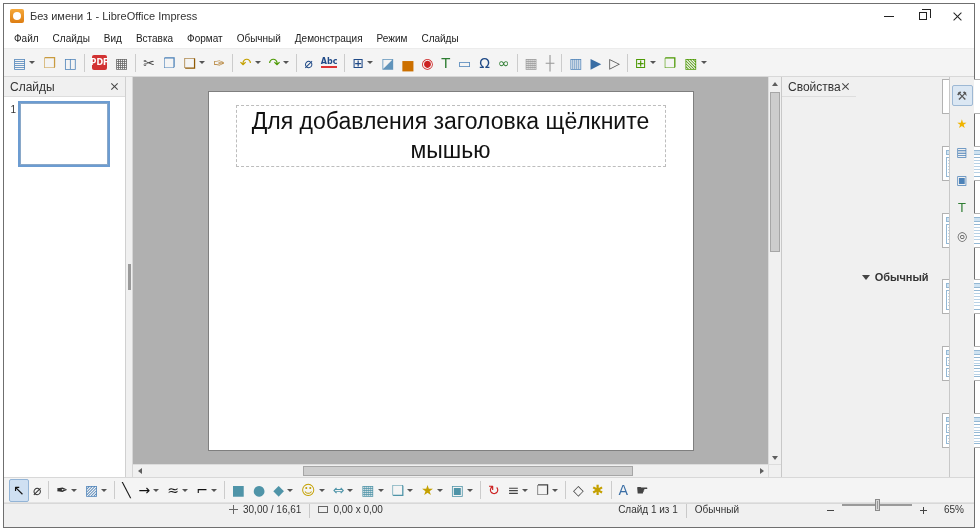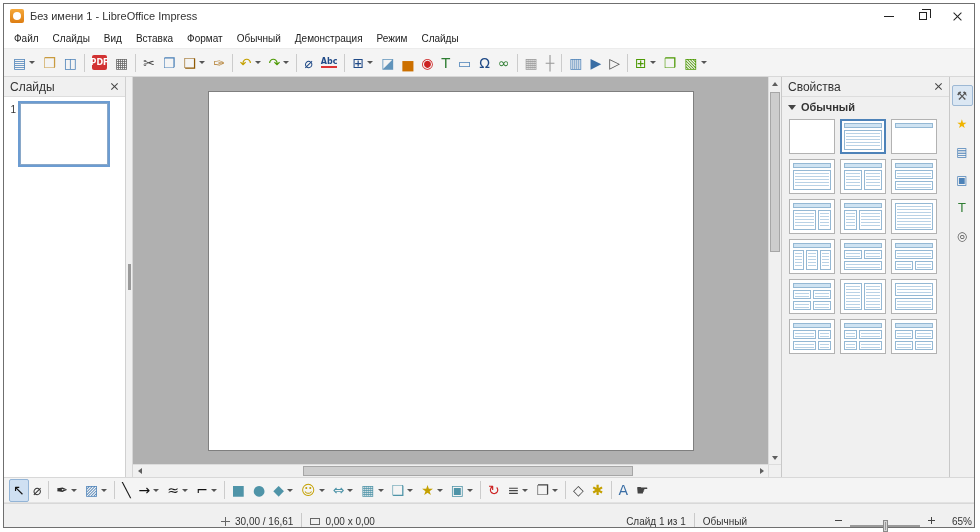--- a/index.html
+++ b/index.html
@@ -73,38 +73,38 @@
   .scroll-corner{position:absolute;right:0;bottom:0;width:13px;height:13px;background:#f0f0f0;border-left:1px solid #dcdcdc;border-top:1px solid #dcdcdc}
   .sb-arrow{position:absolute;width:13px;height:13px;display:flex;align-items:center;justify-content:center}
   .tri-up{width:0;height:0;border-left:3px solid transparent;border-right:3px solid transparent;border-bottom:4px solid #5e5e5e}
   .tri-down{width:0;height:0;border-left:3px solid transparent;border-right:3px solid transparent;border-top:4px solid #5e5e5e}
   .tri-left{width:0;height:0;border-top:3px solid transparent;border-bottom:3px solid transparent;border-right:4px solid #5e5e5e}
   .tri-right{width:0;height:0;border-top:3px solid transparent;border-bottom:3px solid transparent;border-left:4px solid #5e5e5e}
   .v-thumb{position:absolute;left:1px;right:1px;top:15px;height:160px;background:#cdcdcd;border:1px solid #a6a6a6}
   .h-thumb{position:absolute;top:1px;bottom:1px;left:170px;width:330px;background:#cdcdcd;border:1px solid #a6a6a6}
 
   
-  .props-panel{width:168px;background:#f0f0f0;border-left:1px solid #c8c8c8;display:flex;flex-direction:column;flex:0 0 auto}
+  .props-panel{width:168px;background:#f0f0f0;border-left:1px solid #c8c8c8;display:flex;flex-direction:row;flex:0 0 auto}
   .section-header{display:flex;align-items:center;padding:4px 6px;font-size:11px;font-weight:bold;color:#333}
   .section-tri{width:0;height:0;border-left:4px solid transparent;border-right:4px solid transparent;border-top:5px solid #444;margin-right:5px}
   .layouts-grid{display:grid;grid-template-columns:repeat(3,46px);gap:5px;padding:2px 7px}
   .layout-thumb{width:46px;height:35px;background:#fff;border:1px solid #b2b2b2;padding:3px;display:flex;flex-direction:column;gap:2px}
   .layout-thumb.selected{border:2px solid #4d82b8;padding:2px}
   .lt-title{height:5px;border:1px solid #94b8d4;background:#cfe3f2;flex:0 0 auto}
   .lt-content{flex:1;display:flex;flex-direction:column;gap:2px;min-height:0}
   .lt-row{flex:1;display:flex;gap:2px;min-height:0}
   .lt-box{flex:1;border:1px solid #94b8d4;padding:1px;background:repeating-linear-gradient(to bottom,#fff 0 2px,#b9d2e6 2px 3px);background-clip:content-box}
 
   
   .side-strip{width:25px;background:#f0f0f0;border-left:1px solid #c8c8c8;display:flex;flex-direction:column;align-items:center;padding-top:8px;gap:7px;flex:0 0 auto}
   .strip-btn{width:21px;height:21px;display:flex;align-items:center;justify-content:center;font-size:12px;border:1px solid transparent;border-radius:2px;font-family:"DejaVu Sans",sans-serif}
   .strip-btn.active{background:#dbe7f3;border-color:#9db8d4}
 
   
-  .statusbar{height:24px;background:#f0f0f0;border-top:1px solid #d8d8d8;display:flex;align-items:flex-end;font-size:10px;color:#333;padding:0 2px;flex:0 0 auto}
+  .statusbar{height:24px;background:#f0f0f0;border-top:1px solid #d8d8d8;display:flex;align-items:flex-start;font-size:10px;color:#333;padding:0 10px;flex:0 0 auto}
   .sb-seg{display:flex;align-items:center;white-space:nowrap}
   .sb-sep{width:1px;height:14px;background:#c9c9c9;margin:0 8px;flex:0 0 auto}
   .sb-spacer-a{flex:0 0 215px}
   .sb-flex{flex:1}
   .sb-spacer-b{flex:0 0 85px}
   .pos-icon{width:9px;height:9px;position:relative;margin-right:5px}
   .pos-icon::before{content:"";position:absolute;left:4px;top:0;width:1px;height:9px;background:#666}
   .pos-icon::after{content:"";position:absolute;left:0;top:4px;width:9px;height:1px;background:#666}
   .size-icon{width:10px;height:7px;border:1px solid #666;margin-right:5px}
   .zoom-btn{width:13px;height:13px;display:flex;align-items:center;justify-content:center}
@@ -271,20 +271,21 @@
     </div>
 
     <div class="splitter">
         <span class="handle"></span>
       </div>
 
     <div class="center">
       <div class="workspace">
         <div class="canvas-area">
           <div class="slide-canvas">
+            <div class="ph-title">Для добавления заголовка щёлкните мышью</div>
           </div>
         </div>
         <div class="v-scroll">
           <div class="sb-arrow" style="top:0;right:0">
               <span class="tri-up"></span>
             </div>
           <div class="v-thumb"></div>
           <div class="sb-arrow" style="bottom:0;right:0">
               <span class="tri-down"></span>
             </div>

